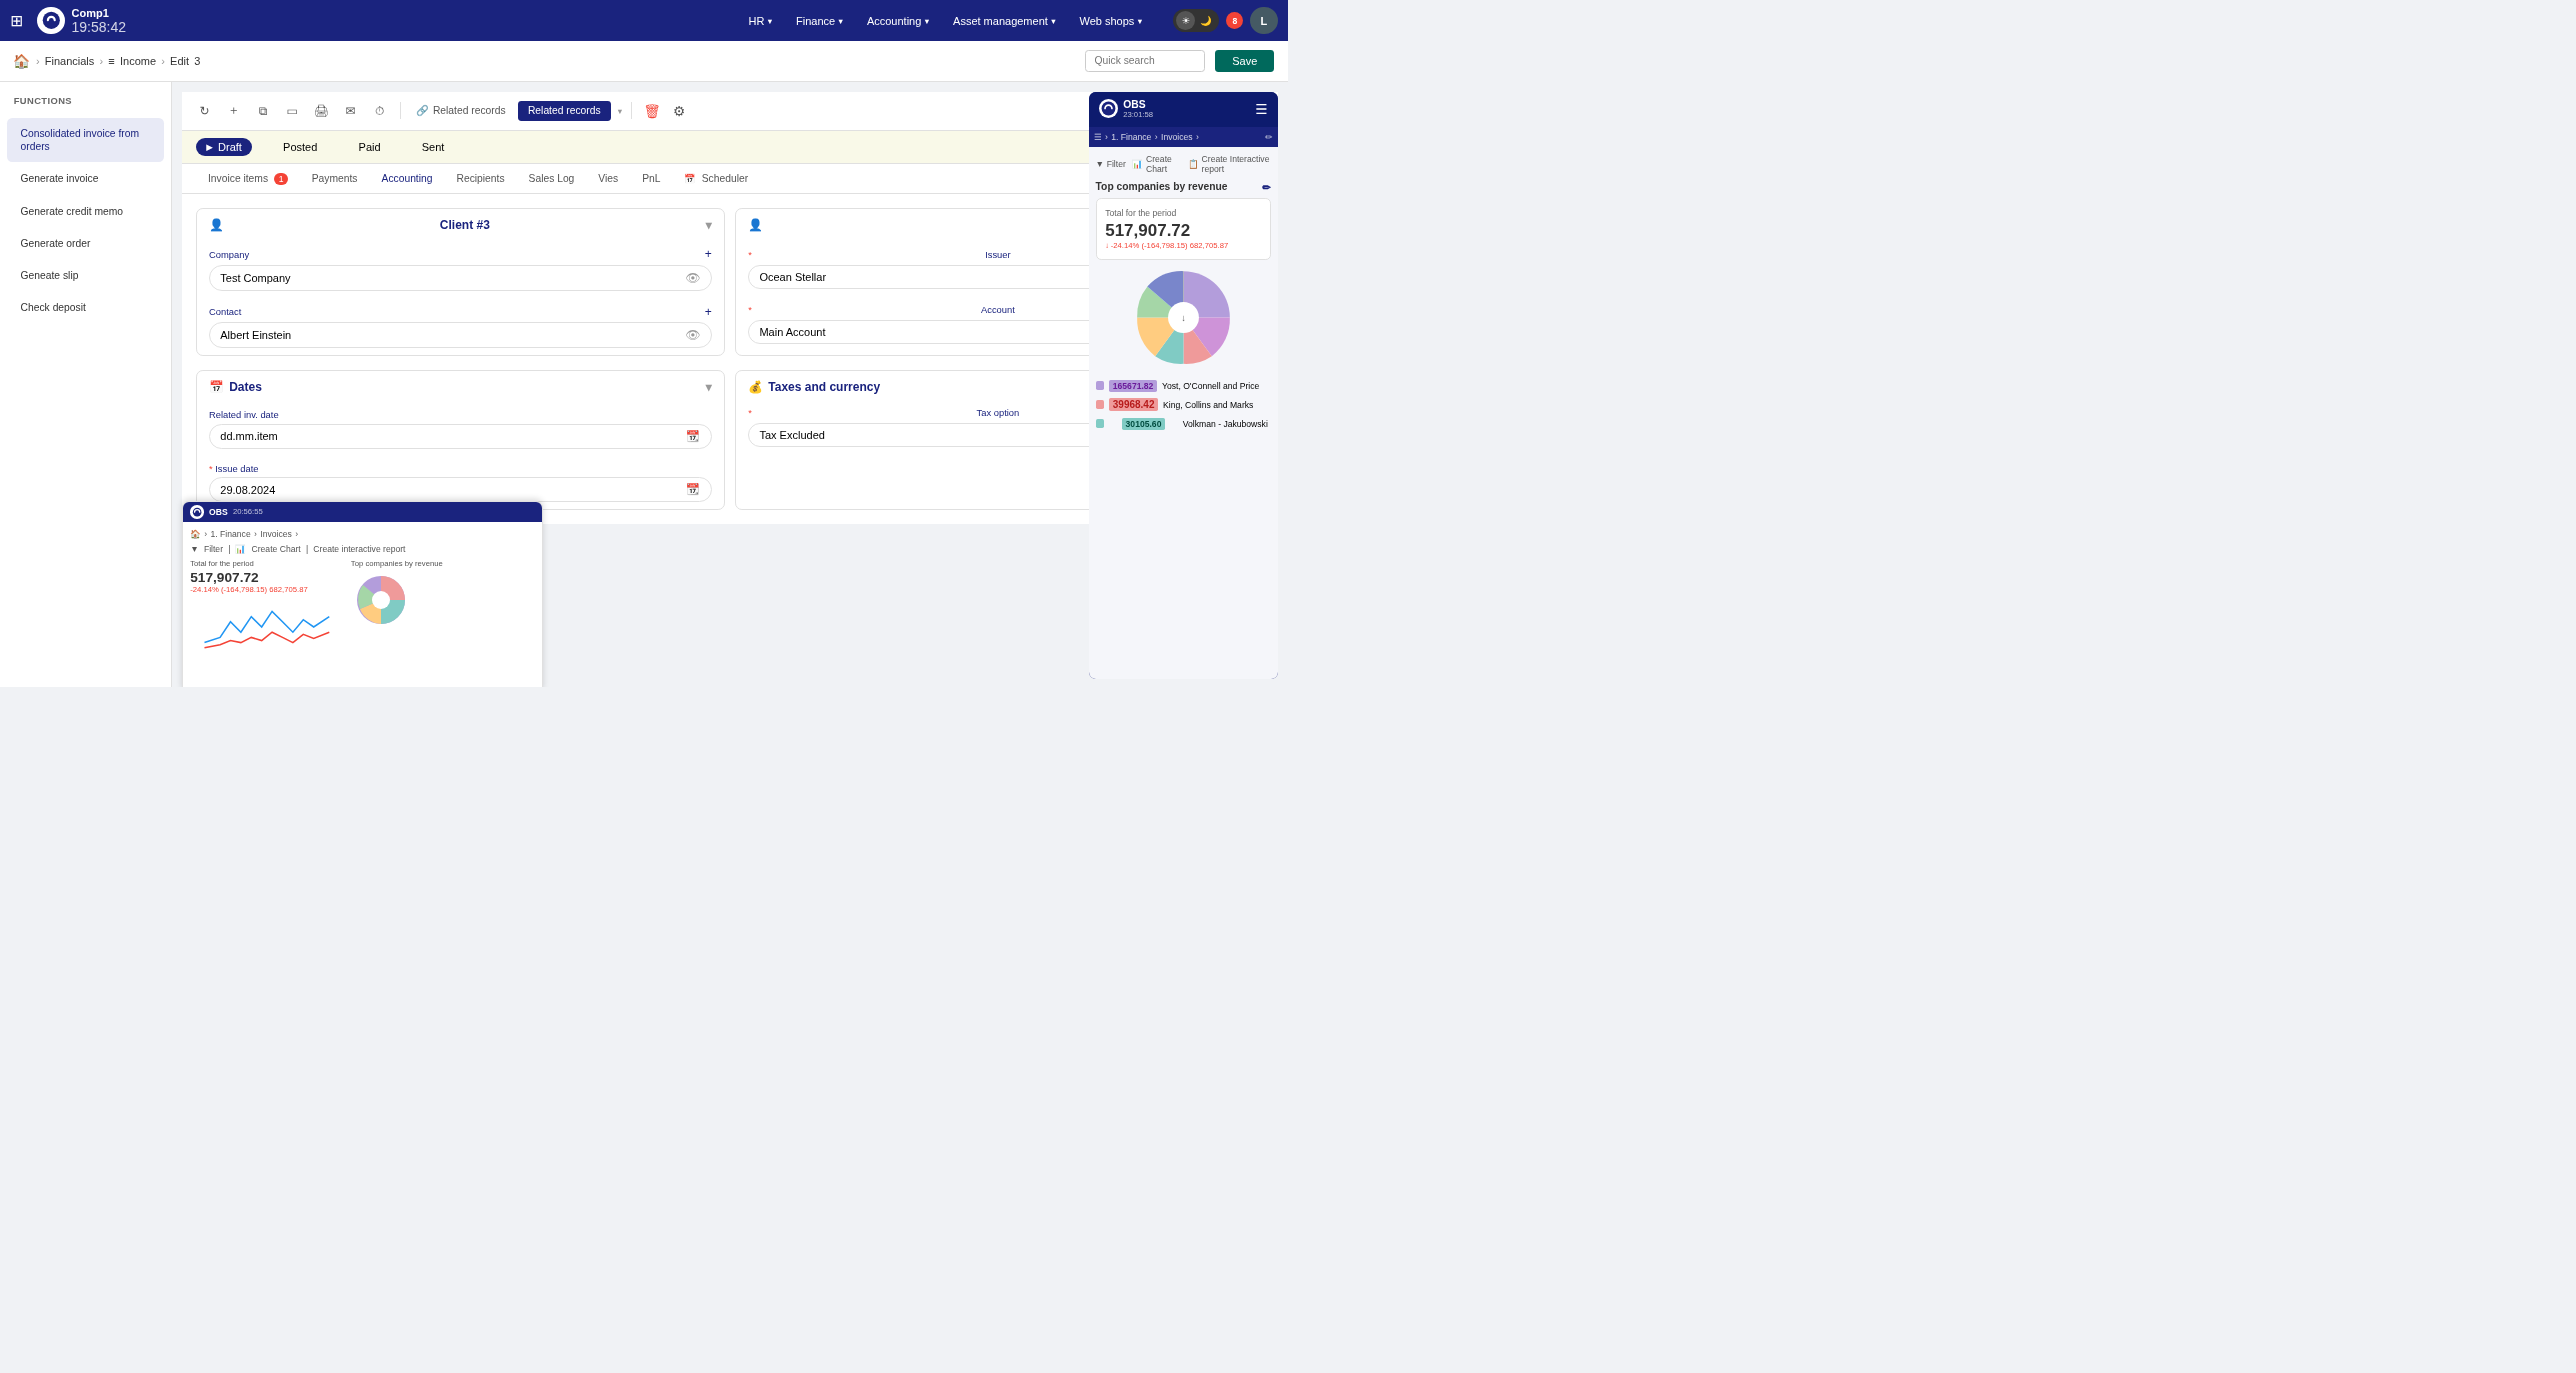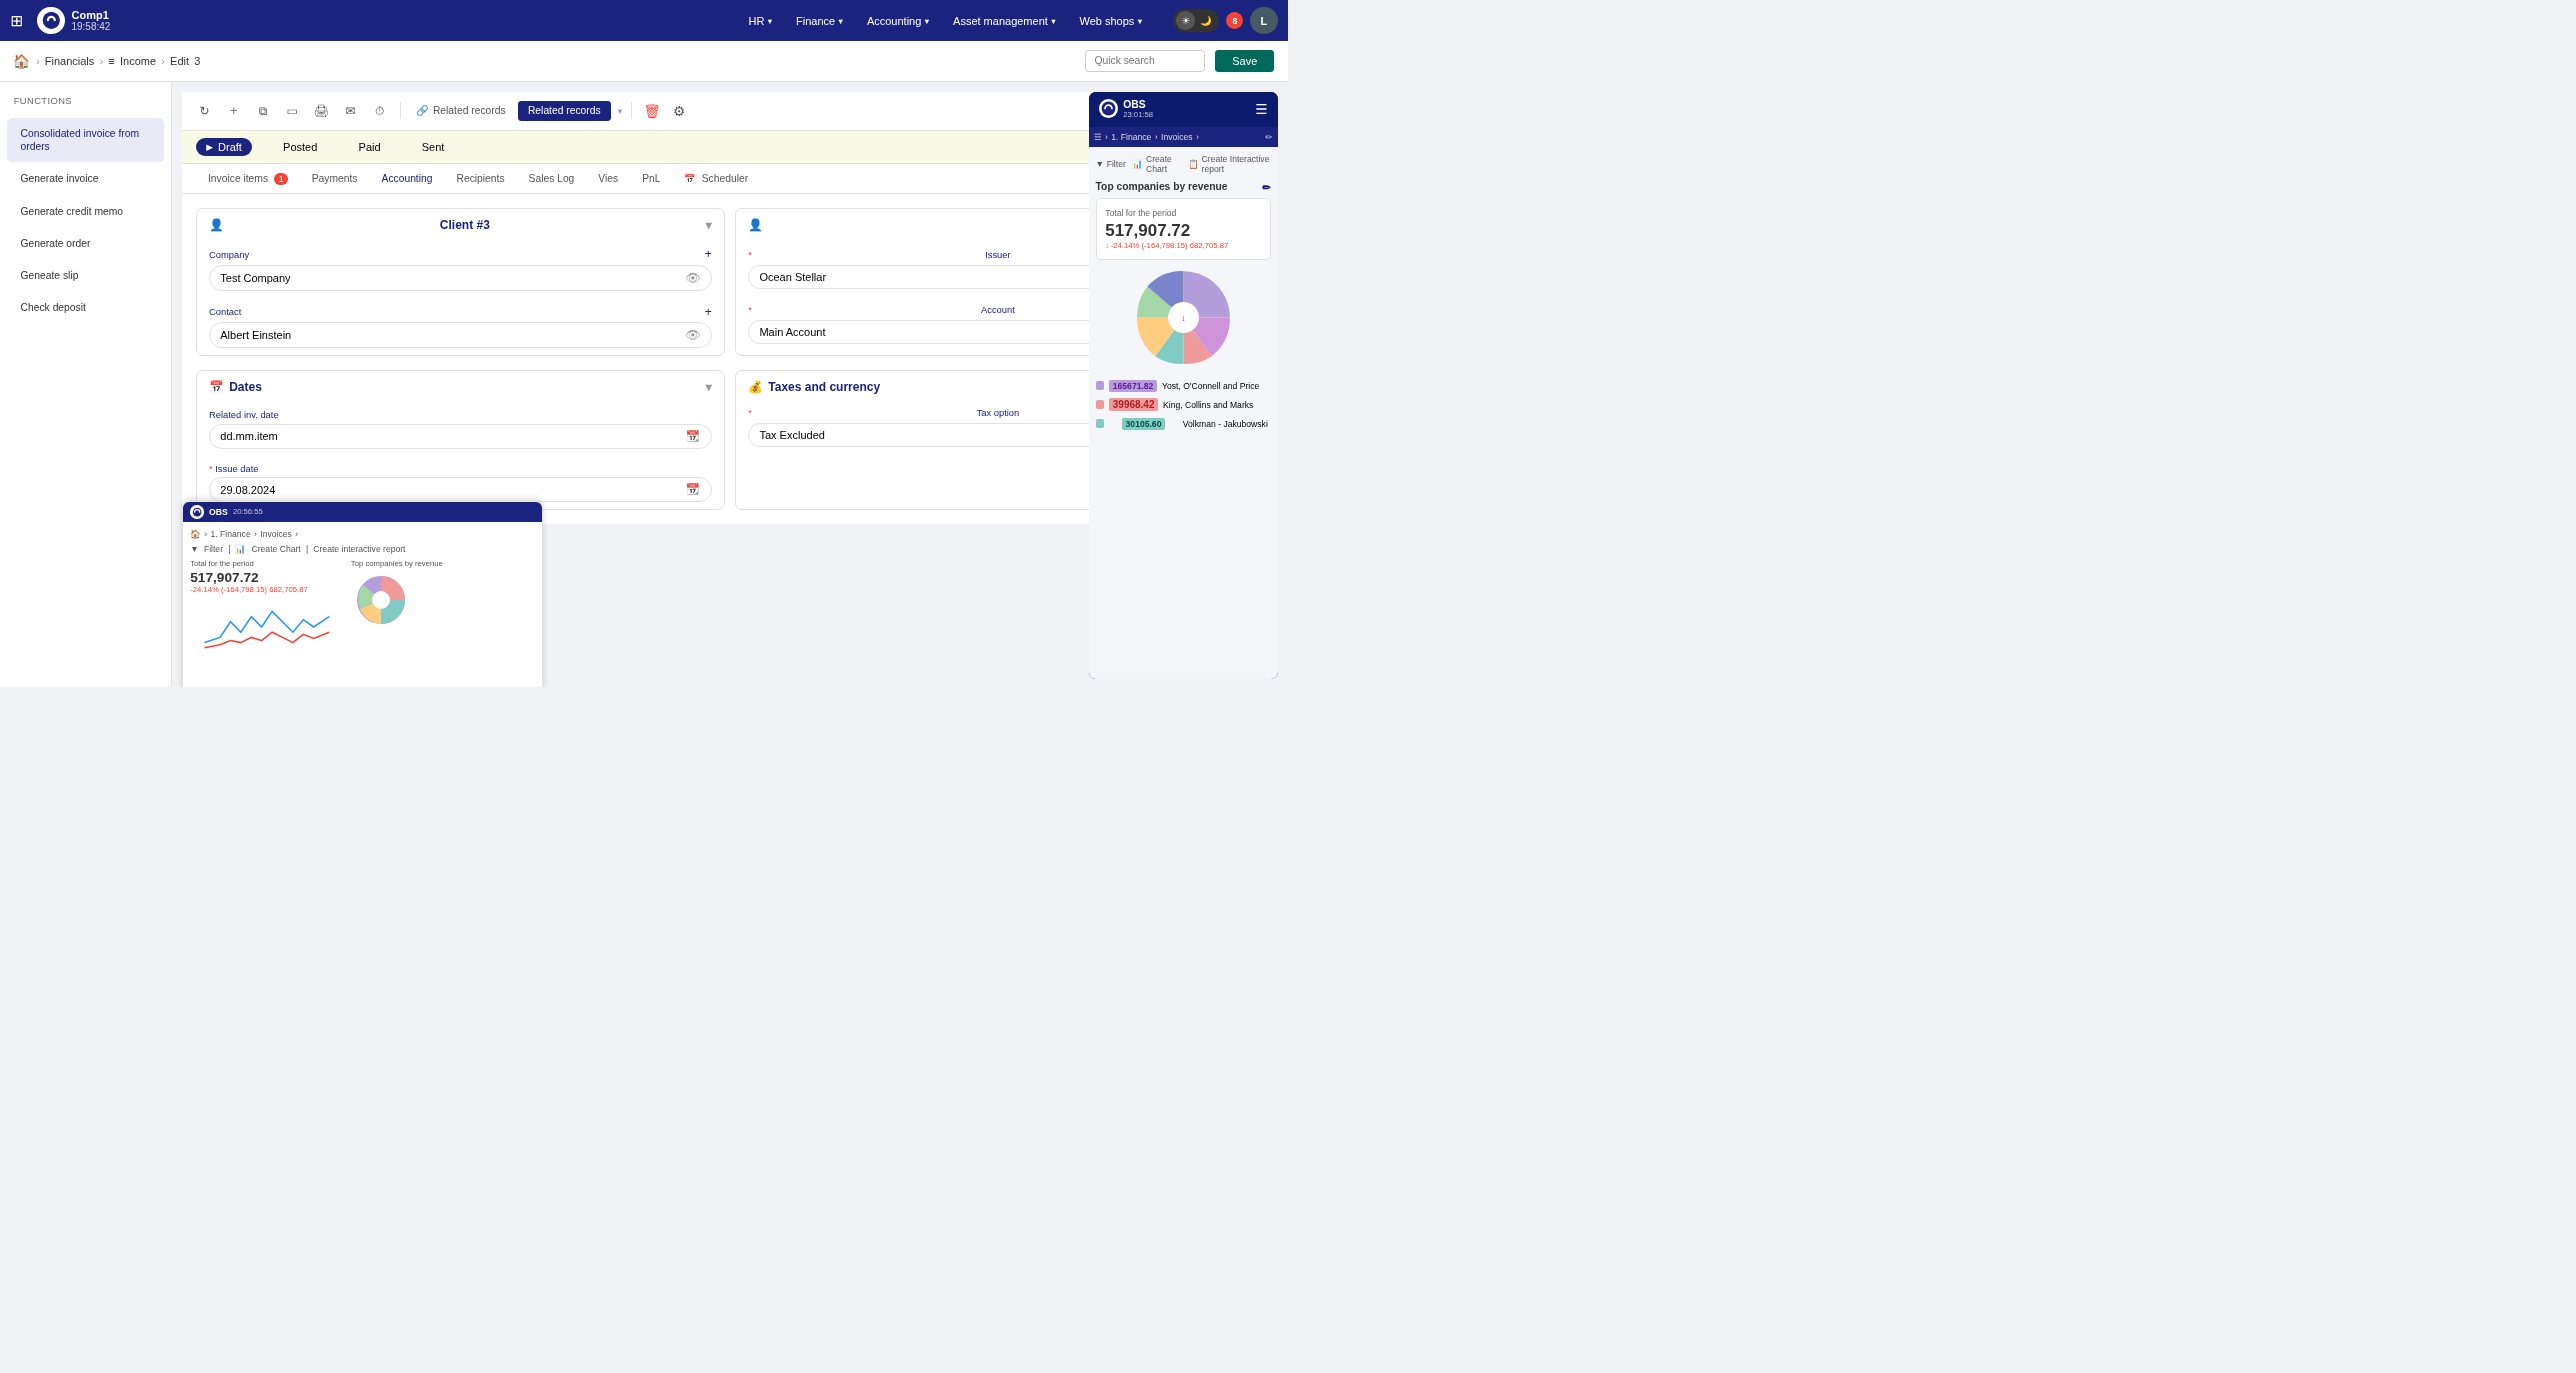--- a/index.html
+++ b/index.html
@@ -21,21 +21,21 @@
       gap: 6.9px;
       margin-right: 13.7px;
     }
     .top-nav .logo-circle {
       width: 27.5px; height: 27.5px;
       border-radius: 50%;
       background: white;
       display: flex; align-items: center; justify-content: center;
     }
     .top-nav .company-name { font-size: 11px; font-weight: 600; }
-    .top-nav .company-time { font-size: 10px; opacity: 0.8; }
+    .top-nav .company-time { font-size: 14px; opacity: 0.8; }
     .top-nav .grid-icon { font-size: 15.5px; cursor: pointer; margin-right: 6.9px; }
     .nav-menu { display: flex; gap: 3.4px; margin-left: auto; align-items: center; }
     .nav-item {
       color: white; padding: 5.2px 10.3px; border-radius: 3.4px; cursor: pointer;
       font-size: 11px; display: flex; align-items: center; gap: 3.4px;
     }
     .nav-chevron { font-size: 8.6px; }
     .nav-right { display: flex; align-items: center; gap: 6.9px; margin-left: 13.7px; }
     .theme-toggle {
       background: #333; border-radius: 17px; padding: 1.7px 3.4px;
@@ -89,21 +89,21 @@
     .sidebar {
       width: 172px;
       background: white;
       border-right: 0.9px solid #e0e0e0;
       padding: 13.7px 0;
       overflow-y: auto;
     }
     .sidebar-title {
       padding: 0 13.7px 10.3px;
       font-size: 9.4px;
-      font-weight: 400;
+      font-weight: 700;
       color: #666;
       text-transform: uppercase;
       letter-spacing: 0.4px;
     }
     .sidebar-item {
       padding: 8.6px 13.7px;
       cursor: pointer;
       font-size: 10.3px;
       color: #333;
       border-radius: 5.2px;

